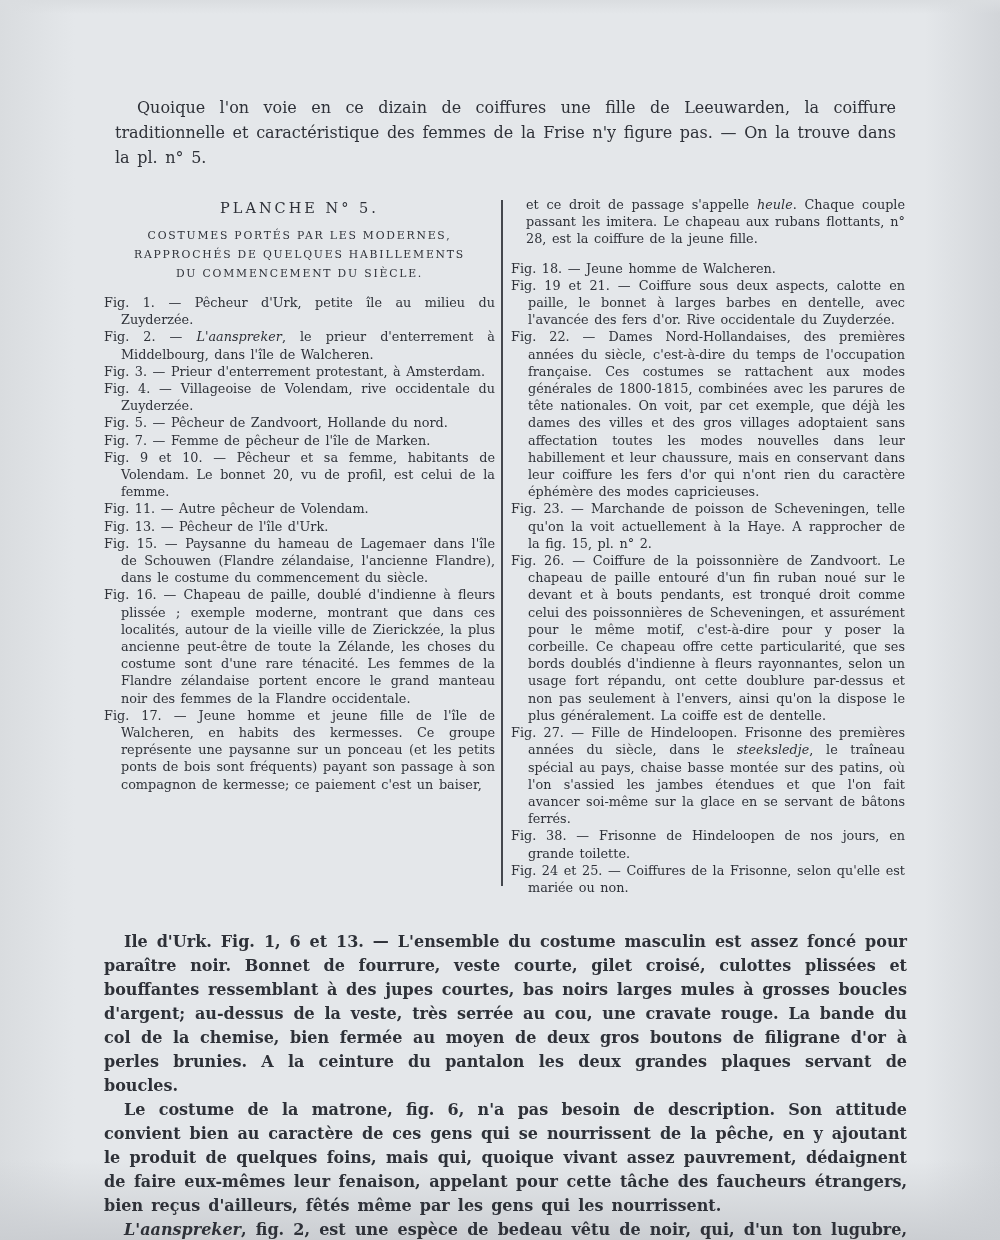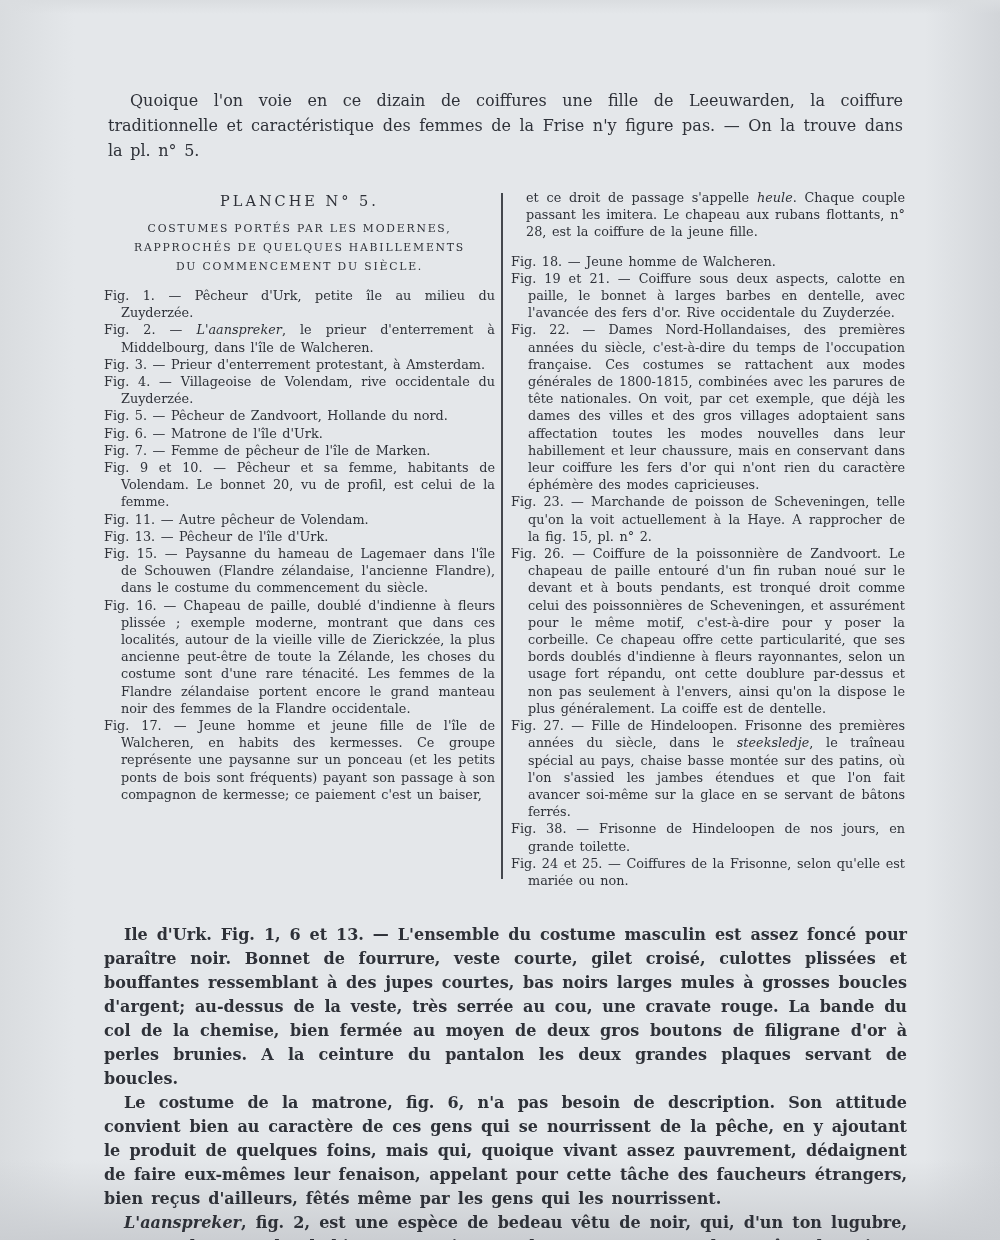--- a/index.html
+++ b/index.html
@@ -18,21 +18,21 @@
   .edge-right  { right: 0; top: 0; bottom: 0; width: 75px;
                  background: linear-gradient(to left, #d2d5d9, rgba(210,213,217,0)); }
   .edge-bottom { left: 0; right: 0; bottom: 0; height: 80px;
                  background: linear-gradient(to top, #cbced2, rgba(203,206,210,0)); }
   .edge-top    { left: 0; right: 0; top: 0; height: 14px;
                  background: linear-gradient(to bottom, #dadde0, rgba(218,221,224,0)); }
 
   .content { position: absolute; left: 104px; top: 84px; width: 803px; }
 
   .intro {
-    margin: 4px;
+    margin: 11px;
     font-size: 16px;
     line-height: 25px;
     text-align: justify;
     text-indent: 22px;
     word-spacing: 2.5px;
   }
 
   .plate { display: flex; margin-top: 26px; align-items: stretch; }
   .col-left  { width: 391px; }
   .col-right { width: 394px; }
@@ -104,21 +104,20 @@
           <div>COSTUMES PORTÉS PAR LES MODERNES,</div>
           <div>RAPPROCHÉS DE QUELQUES HABILLEMENTS</div>
           <div>DU COMMENCEMENT DU SIÈCLE.</div>
         </div>
         <div class="entries">
             <div class="fig-entry"><span>Fig. 1. — Pêcheur d'Urk, petite île au milieu du Zuyderzée.</span></div>
             <div class="fig-entry"><span>Fig. 2. — </span><i>L'aanspreker</i><span>, le prieur d'enterrement à Middelbourg, dans l'île de Walcheren.</span></div>
             <div class="fig-entry"><span>Fig. 3. — Prieur d'enterrement protestant, à Amsterdam.</span></div>
             <div class="fig-entry"><span>Fig. 4. — Villageoise de Volendam, rive occidentale du Zuyderzée.</span></div>
             <div class="fig-entry"><span>Fig. 5. — Pêcheur de Zandvoort, Hollande du nord.</span></div>
-            <div class="fig-entry"><span>Fig. 6. — Matrone de l'île d'Urk.</span></div>
             <div class="fig-entry"><span>Fig. 7. — Femme de pêcheur de l'île de Marken.</span></div>
             <div class="fig-entry"><span>Fig. 9 et 10. — Pêcheur et sa femme, habitants de Volendam. Le bonnet 20, vu de profil, est celui de la femme.</span></div>
             <div class="fig-entry"><span>Fig. 11. — Autre pêcheur de Volendam.</span></div>
             <div class="fig-entry"><span>Fig. 13. — Pêcheur de l'île d'Urk.</span></div>
             <div class="fig-entry"><span>Fig. 15. — Paysanne du hameau de Lagemaer dans l'île de Schouwen (Flandre zélandaise, l'ancienne Flandre), dans le costume du commencement du siècle.</span></div>
             <div class="fig-entry"><span>Fig. 16. — Chapeau de paille, doublé d'indienne à fleurs plissée ; exemple moderne, montrant que dans ces localités, autour de la vieille ville de Zierickzée, la plus ancienne peut-être de toute la Zélande, les choses du costume sont d'une rare ténacité. Les femmes de la Flandre zélandaise portent encore le grand manteau noir des femmes de la Flandre occidentale.</span></div>
             <div class="fig-entry"><span>Fig. 17. — Jeune homme et jeune fille de l'île de Walcheren, en habits des kermesses. Ce groupe représente une paysanne sur un ponceau (et les petits ponts de bois sont fréquents) payant son passage à son compagnon de kermesse; ce paiement c'est un baiser,</span></div>
           </div>
       </div>
 

